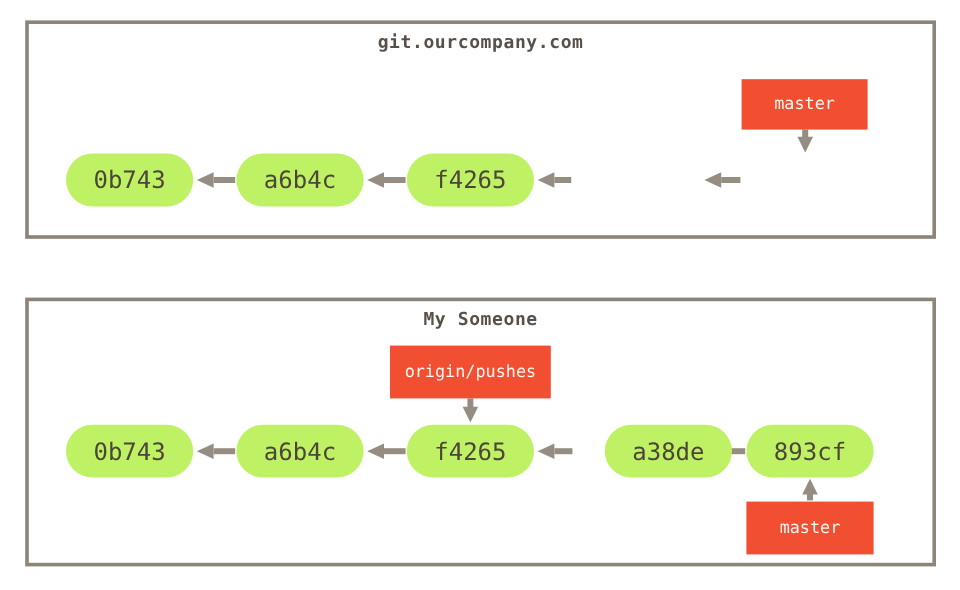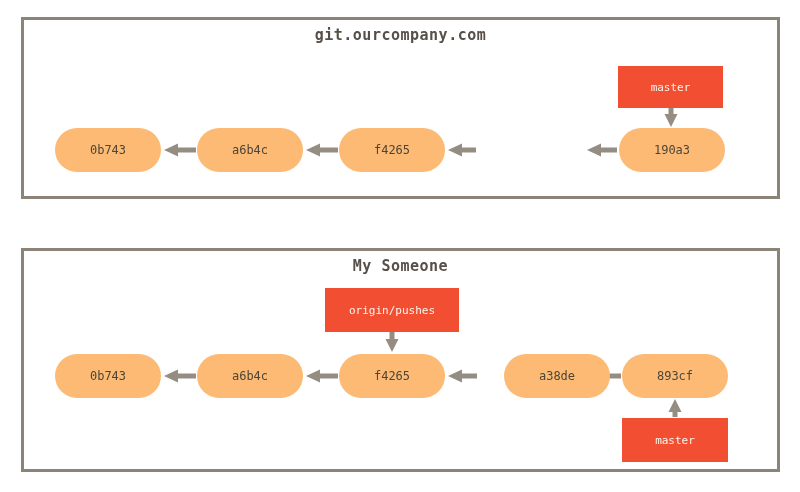--- a/index.html
+++ b/index.html
@@ -27,32 +27,32 @@
     font-size: 15px;
     font-weight: bold;
     color: #57504a;
     letter-spacing: 0.5px;
   }
   .commit-node {
     position: absolute;
     width: 106px;
     height: 44px;
     border-radius: 22px;
-    background: #fdba74;
+    background: #bef264;
     color: #4d4537;
-    font-size: 12px;
+    font-size: 20px;
     display: flex;
     align-items: center;
     justify-content: center;
   }
   .branch-label {
     position: absolute;
     background: #f14e32;
     color: #fbf6ee;
-    font-size: 11px;
+    font-size: 14px;
     display: flex;
     align-items: center;
     justify-content: center;
   }
   .label-remote-master { left: 618px; top: 66px;  width: 105px; height: 42px; }
   .label-origin-master { left: 325px; top: 288px; width: 134px; height: 44px; }
   .label-local-master  { left: 622px; top: 418px; width: 106px; height: 44px; }
   .caption {
     position: absolute;
     left: 585px; top: 176px;
@@ -120,21 +120,20 @@
       <line x1="675" y1="417" x2="675" y2="410"></line>
       <polygon points="675,399 668.5,412 681.5,412"></polygon>
     </g>
   </svg>
 
   <div class="branch-label label-remote-master">master</div>
 
   <div class="commit-node" style="left:55px;  top:128px;">0b743</div>
   <div class="commit-node" style="left:197px; top:128px;">a6b4c</div>
   <div class="commit-node" style="left:339px; top:128px;">f4265</div>
-  <div class="commit-node" style="left:619px; top:128px;">190a3</div>
 
 
   <div class="branch-label label-origin-master">origin/pushes</div>
 
   <div class="commit-node" style="left:55px;  top:354px;">0b743</div>
   <div class="commit-node" style="left:197px; top:354px;">a6b4c</div>
   <div class="commit-node" style="left:339px; top:354px;">f4265</div>
   <div class="commit-node" style="left:504px; top:354px;">a38de</div>
   <div class="commit-node" style="left:622px; top:354px;">893cf</div>
 

